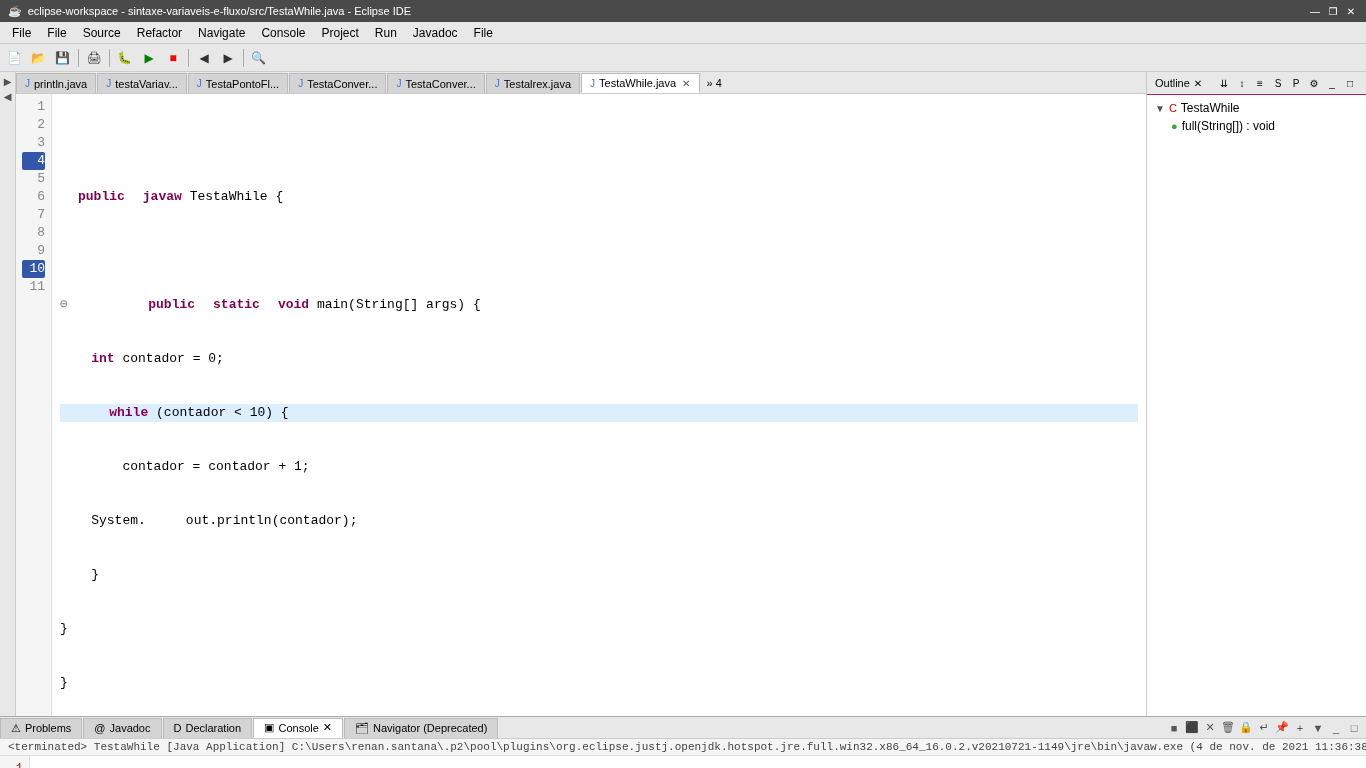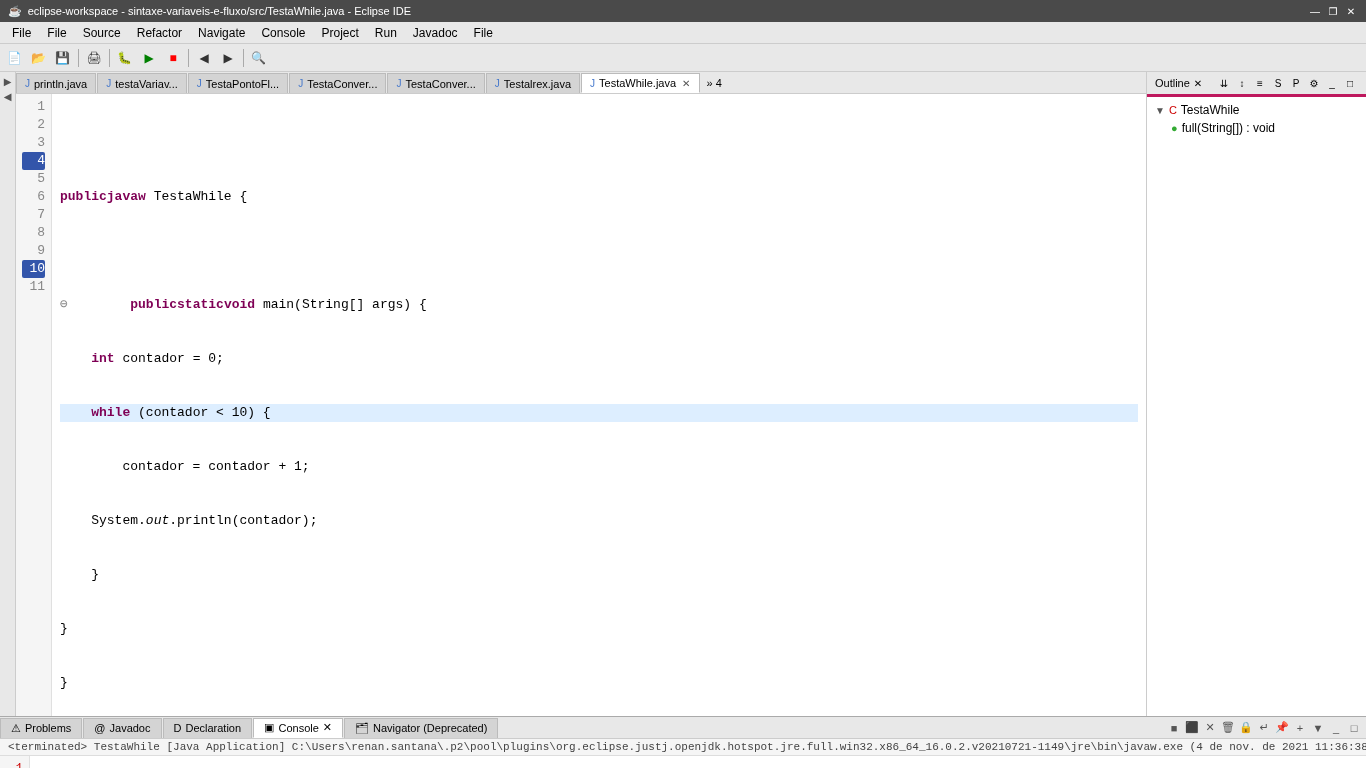--- a/index.html
+++ b/index.html
@@ -138,36 +138,36 @@
     #code-content {
       flex: 1;
       padding: 4px 8px;
       line-height: 18px;
       white-space: pre;
       outline: none;
     }
     .code-line { height: 18px; display: flex; align-items: center; }
     .code-line.highlighted { background: #ddeeff; }
 
-    .kw { color: #7f0055; font-weight: bold; }
+    .kw { color: #7f0055; font-weight: bold; margin-left: 18px; }
     .num { color: #000; }
     .type { color: #7f0055; font-weight: bold; }
 
     
     #outline-panel {
       width: 220px;
       background: #fff;
       border-left: 1px solid #ccc;
       display: flex;
       flex-direction: column;
     }
     #outline-header {
       background: #e8e8e8;
       padding: 3px 8px;
-      border-bottom: 3px solid #be185d;
+      border-bottom: 1px solid #be185d;
       display: flex;
       align-items: center;
       justify-content: space-between;
       font-size: 11px;
     }
     #outline-header .outline-title-group { display: flex; align-items: center; gap: 4px; }
     #outline-header .outline-controls { display: flex; gap: 2px; }
     #outline-header .outline-ctrl-btn { font-size: 10px; cursor: pointer; width: 16px; height: 16px; display: flex; align-items: center; justify-content: center; }
     #outline-content { padding: 4px; flex: 1; font-size: 12px; }
     .outline-item { display: flex; align-items: center; gap: 4px; padding: 2px 4px; cursor: pointer; }
@@ -360,21 +360,21 @@
         <div class="line-num">11</div>
       </div>
       <div id="code-content">
         <div class="code-line">&nbsp;</div>
         <div class="code-line"><span class="kw">public</span> <span class="kw">javaw</span> TestaWhile {</div>
         <div class="code-line">&nbsp;</div>
         <div class="code-line" style="position:relative;"><span style="color:#888;">⊖</span>&nbsp;&nbsp;&nbsp;&nbsp;&nbsp;&nbsp;&nbsp;&nbsp;<span class="kw">public</span> <span class="kw">static</span> <span class="kw">void</span> main(String[] args) {</div>
         <div class="code-line">&nbsp;&nbsp;&nbsp;&nbsp;<span class="type">int</span> contador = <span class="num">0</span>;</div>
         <div class="code-line highlighted">&nbsp;&nbsp;&nbsp;&nbsp;<span class="kw">while</span> (contador &lt; <span class="num">10</span>) {</div>
         <div class="code-line">&nbsp;&nbsp;&nbsp;&nbsp;&nbsp;&nbsp;&nbsp;&nbsp;contador = contador + <span class="num">1</span>;</div>
-        <div class="code-line">&nbsp;&nbsp;&nbsp;&nbsp;System.<span style="font-style:italic;">out</span>.println(contador);</div>
+        <div class="code-line">&nbsp;&nbsp;&nbsp;&nbsp;System.<span style="margin-left:40px;">out</span>.println(contador);</div>
         <div class="code-line">&nbsp;&nbsp;&nbsp;&nbsp;}</div>
         <div class="code-line">}</div>
         <div class="code-line">}</div>
       </div>
     </div>
   </div>
 
   <div id="outline-panel">
     <div id="outline-header">
       <div class="outline-title-group">

